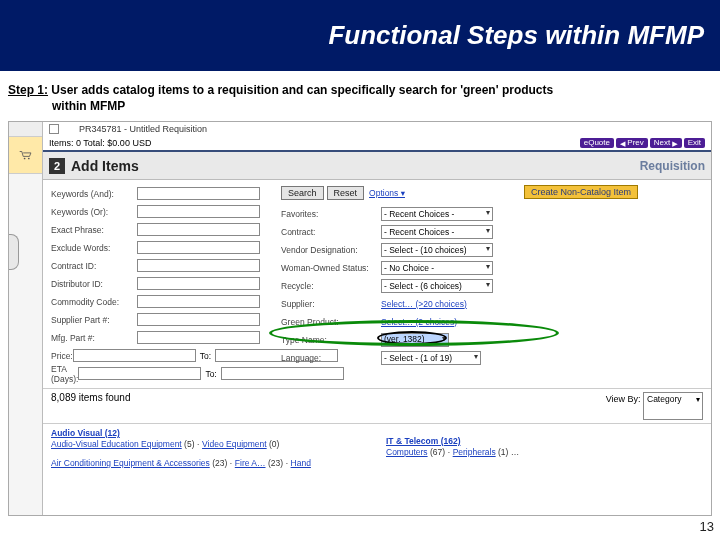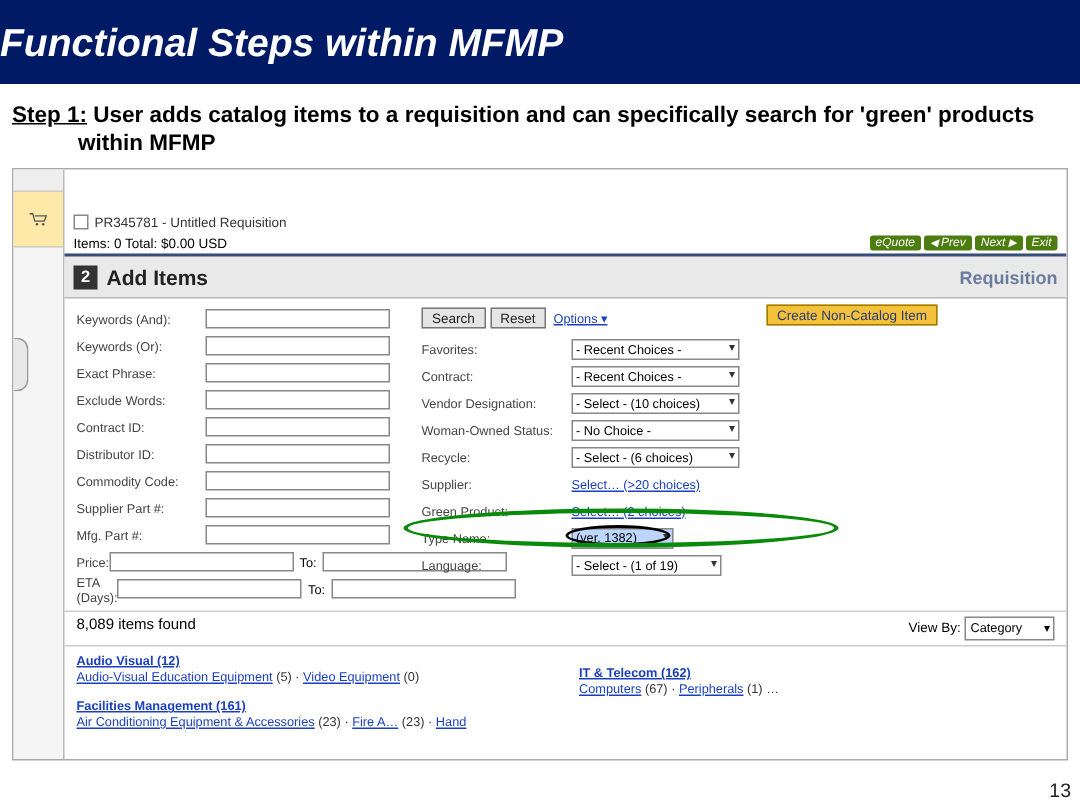--- a/index.html
+++ b/index.html
@@ -7,31 +7,32 @@
     width: 720px; height: 540px;
     font-family: Arial, Helvetica, sans-serif;
     font-size: 10px;
     background: #fff;
     position: relative;
     overflow: hidden;
   }
   .title-bar {
     background: #001a66;
     color: #fff;
-    height: 56px;
+    height: 71px;
     display: flex;
     align-items: center;
+    justify-content: flex-end;
     padding-right: 16px;
     font-size: 26px;
     font-weight: bold;
     font-style: italic;
   }
   .step-desc {
     padding: 12px 8px 6px 8px;
-    font-size: 15px;
+    font-size: 12px;
     font-weight: bold;
   }
   .step-label { text-decoration: underline; }
   .step-indent { display: block; padding-left: 44px; margin-top: 2px; }
 
   .screenshot {
     margin: 2px 8px 0 8px;
     border: 1px solid #aaa;
     height: 395px;
     position: relative;
@@ -61,36 +62,35 @@
     border-left: none;
     border-radius: 0 8px 8px 0;
   }
 
   .content { position: absolute; left: 34px; right: 0; top: 0; bottom: 0; }
 
   .breadcrumb {
     padding: 2px 6px;
     font-size: 9px;
     color: #333;
-    display: flex; align-items: flex-start; gap: 4px;
+    display: flex; align-items: flex-start; gap: 20px;
     height: 14px;
-    margin-top: 28px;
   }
   .breadcrumb .doc-icon { width: 10px; height: 10px; background:#fff; border:1px solid #888; }
   .items-bar {
     padding: 1px 6px;
     font-size: 9px;
     display: flex; justify-content: space-between; align-items: center;
     height: 14px;
   }
   .nav-btns { display:flex; gap:2px; }
   .nav-btn {
-    background:#4d7c0f; color:#fff; font-size:8px; padding:1px 4px;
+    background:#4c1d95; color:#fff; font-size:8px; padding:1px 4px;
     border-radius:2px; line-height:1;
-    display:inline-flex; align-items:center; gap:2px;font-style:italic;
+    display:inline-flex; align-items:center; gap:2px;
   }
   .nav-btn .tri { font-size:7px; }
 
   .section-head {
     background: #e9e9e9;
     border-top: 2px solid #374d7a;
     border-bottom: 1px solid #bbb;
     height: 30px;
     display: flex; align-items: center; justify-content: space-between;
     padding: 0 6px;
@@ -104,21 +104,21 @@
   .section-head h2 { font-size:14px; font-weight:bold; color:#222; }
   .context-label { color:#6b7d9e; font-size:12px; font-weight:bold; }
 
   .filters {
     display:flex; gap:10px;
     padding: 6px 8px 4px 8px;
     border-bottom: 1px solid #ccc;
   }
   .col-left { width: 220px; }
   .col-mid  { width: 220px; }
-  .col-right{ flex:1; padding-top:0; }
+  .col-right{ flex:1; padding-top:0;margin-left:13px; }
 
   .fld { display:flex; align-items:center; margin-bottom:3px; height:15px; }
   .fld-l { width: 86px; font-size:8.5px; color:#444; }
   .col-mid .fld-l { width: 100px; }
   .fld input.txt {
     flex:0 0 100px; height:13px; border:1px solid #888; font-size:9px; padding:0 2px;
     background:#fff;
   }
   .fld .txt-sm { flex:0 0 46px; }
   .fld .to { font-size:8.5px; margin:0 4px; }
@@ -152,21 +152,21 @@
     border-radius:50%/50%; pointer-events:none;
   }
 
   .results-head {
     padding:3px 8px; display:flex; justify-content:space-between;
     border-bottom:1px solid #ccc;
   }
   .view-by { font-size:9px; }
   .view-by .sel-inline {
     display:inline-block; border:1px solid #888; padding:0 10px 0 3px;
-    font-size:8.5px; position:relative; min-width:60px; height:16px; line-height:13px;
+    font-size:8.5px; position:relative; min-width:60px; height:28px; line-height:13px;
   }
   .view-by .sel-inline::after { content:"▾"; position:absolute; right:2px; top:0; font-size:8px; }
 
   .cats {
     display:flex; gap:18px; padding:4px 8px 0 8px; font-size:8.5px;
   }
   .cat-col { flex:1; }
   .cat-h { font-weight:bold; display:block; margin-bottom:1px; }
   .cat-sub a { color:#1a3fbf; text-decoration:underline; }
   .cat-sub { color:#333; line-height:1.3; }
@@ -363,21 +363,20 @@
     </div>
 
     <div class="cats">
       <div class="cat-col">
         <span class="cat-h"><a class="linkish">Audio Visual (12)</a></span>
         <div class="cat-sub">
           <a>Audio-Visual Education Equipment</a> <span>(5)</span>
           · <a>Video Equipment</a> <span>(0)</span>
         </div>
         <div style="height:8px"></div>
-        <span class="cat-h"><a class="linkish">Facilities Management (161)</a></span>
         <div class="cat-sub">
           <a>Air Conditioning Equipment &amp; Accessories</a> <span>(23)</span>
           · <a>Fire A…</a> <span>(23)</span>
           · <a>Hand</a>
         </div>
       </div>
       <div class="cat-col">
         <div style="height:8px"></div>
         <span class="cat-h"><a class="linkish">IT &amp; Telecom (162)</a></span>
         <div class="cat-sub">

